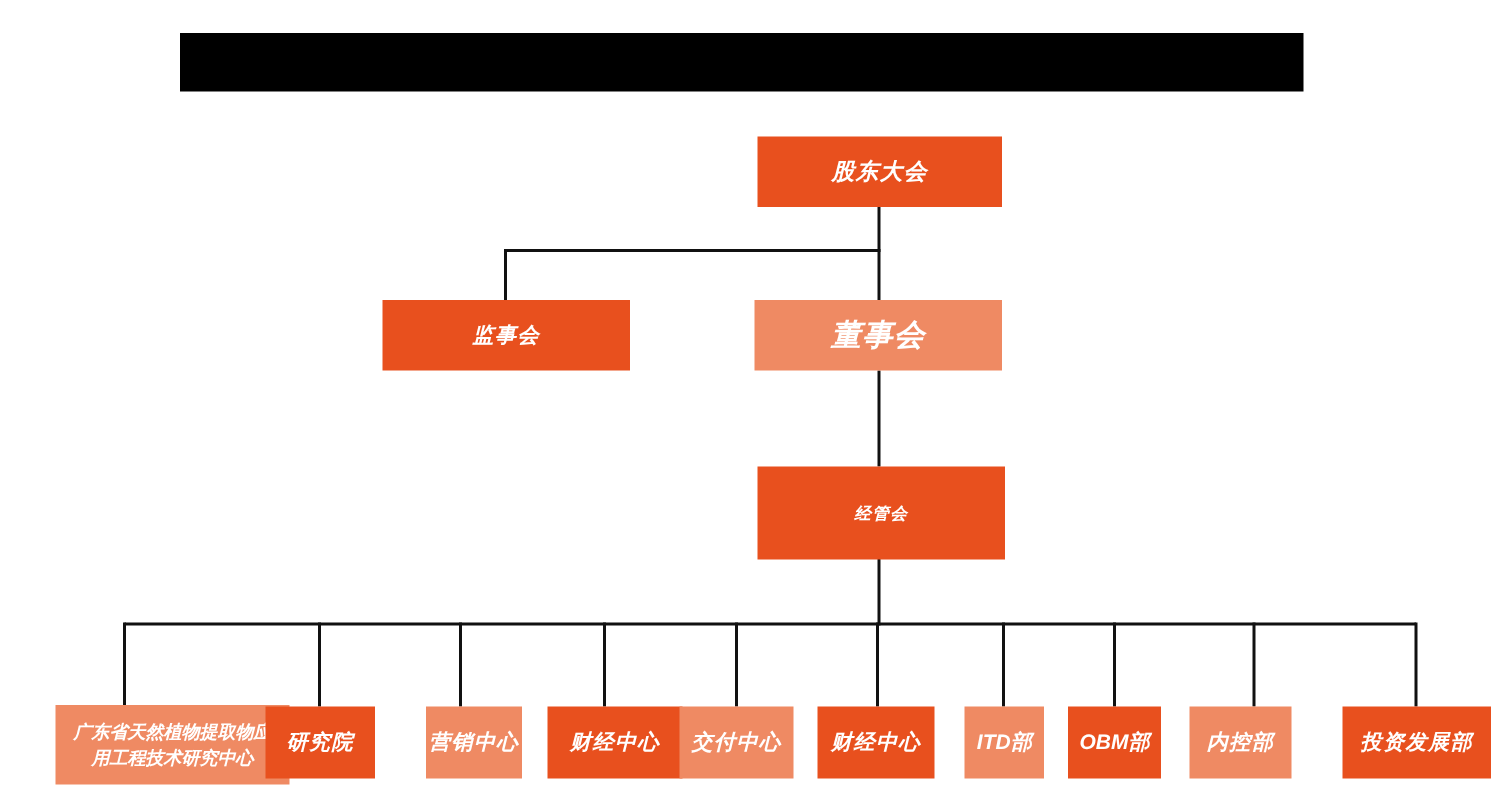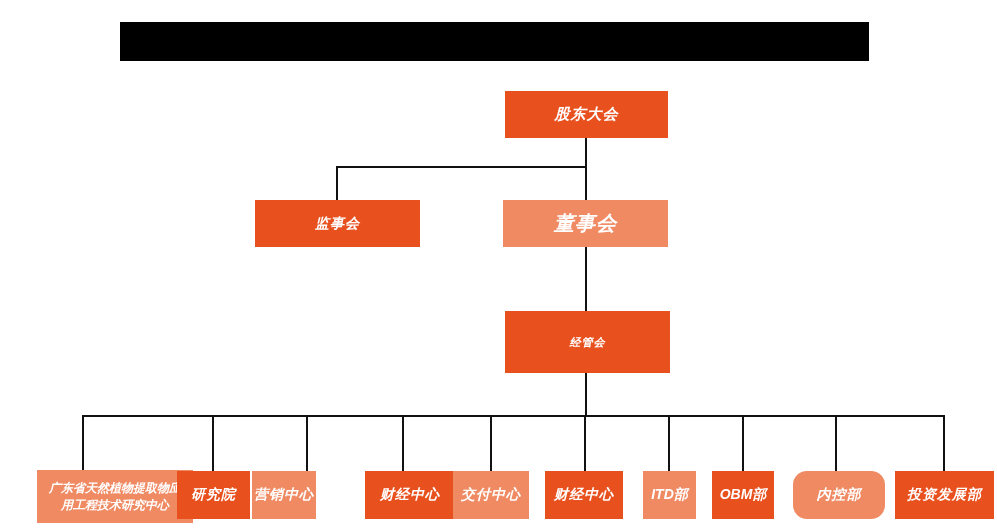--- a/index.html
+++ b/index.html
@@ -50,27 +50,27 @@
   .n-root  { left: 505px; top:  91px; width: 163px; height: 47px; font-size: 15px; }
   .n-sup   { left: 255px; top: 200px; width: 165px; height: 47px; font-size: 14px; }
   .n-board { left: 503px; top: 200px; width: 165px; height: 47px; font-size: 20px; }
   .n-mgmt  { left: 505px; top: 311px; width: 165px; height: 62px; font-size: 11px; }
 
   
   .dept { top: 471px; height: 48px; font-size: 14px; }
   .d-0 { left: 5px;   top: 470px; width: 156px; height: 53px; font-size: 12px; line-height: 1.35; letter-spacing: 0; margin-left: 32px; }
   .d-0 .wrap { display: inline-block; width: 140px; }
   .d-1 { left: 177px; width: 73px; }
-  .d-2 { left: 252px; width: 64px; }
+  .d-2 { left: 284px; width: 64px; }
   .d-3 { left: 365px; width: 90px; }
   .d-4 { left: 453px; width: 76px; }
   .d-5 { left: 545px; width: 78px; }
   .d-6 { left: 643px; width: 53px; letter-spacing: 0; }
   .d-7 { left: 712px; width: 62px; letter-spacing: 0; }
-  .d-8 { left: 793px; width: 92px; border-radius: 14px; }
+  .d-8 { left: 793px; width: 68px; }
   .d-9 { left: 895px; width: 99px; text-align: center; }
 </style>
 </head>
 <body>
 
 <div class="stage">
 
   <div class="redacted-bar"></div>
 
   <svg class="connectors" viewBox="0 0 997 532" xmlns="http://www.w3.org/2000/svg">

